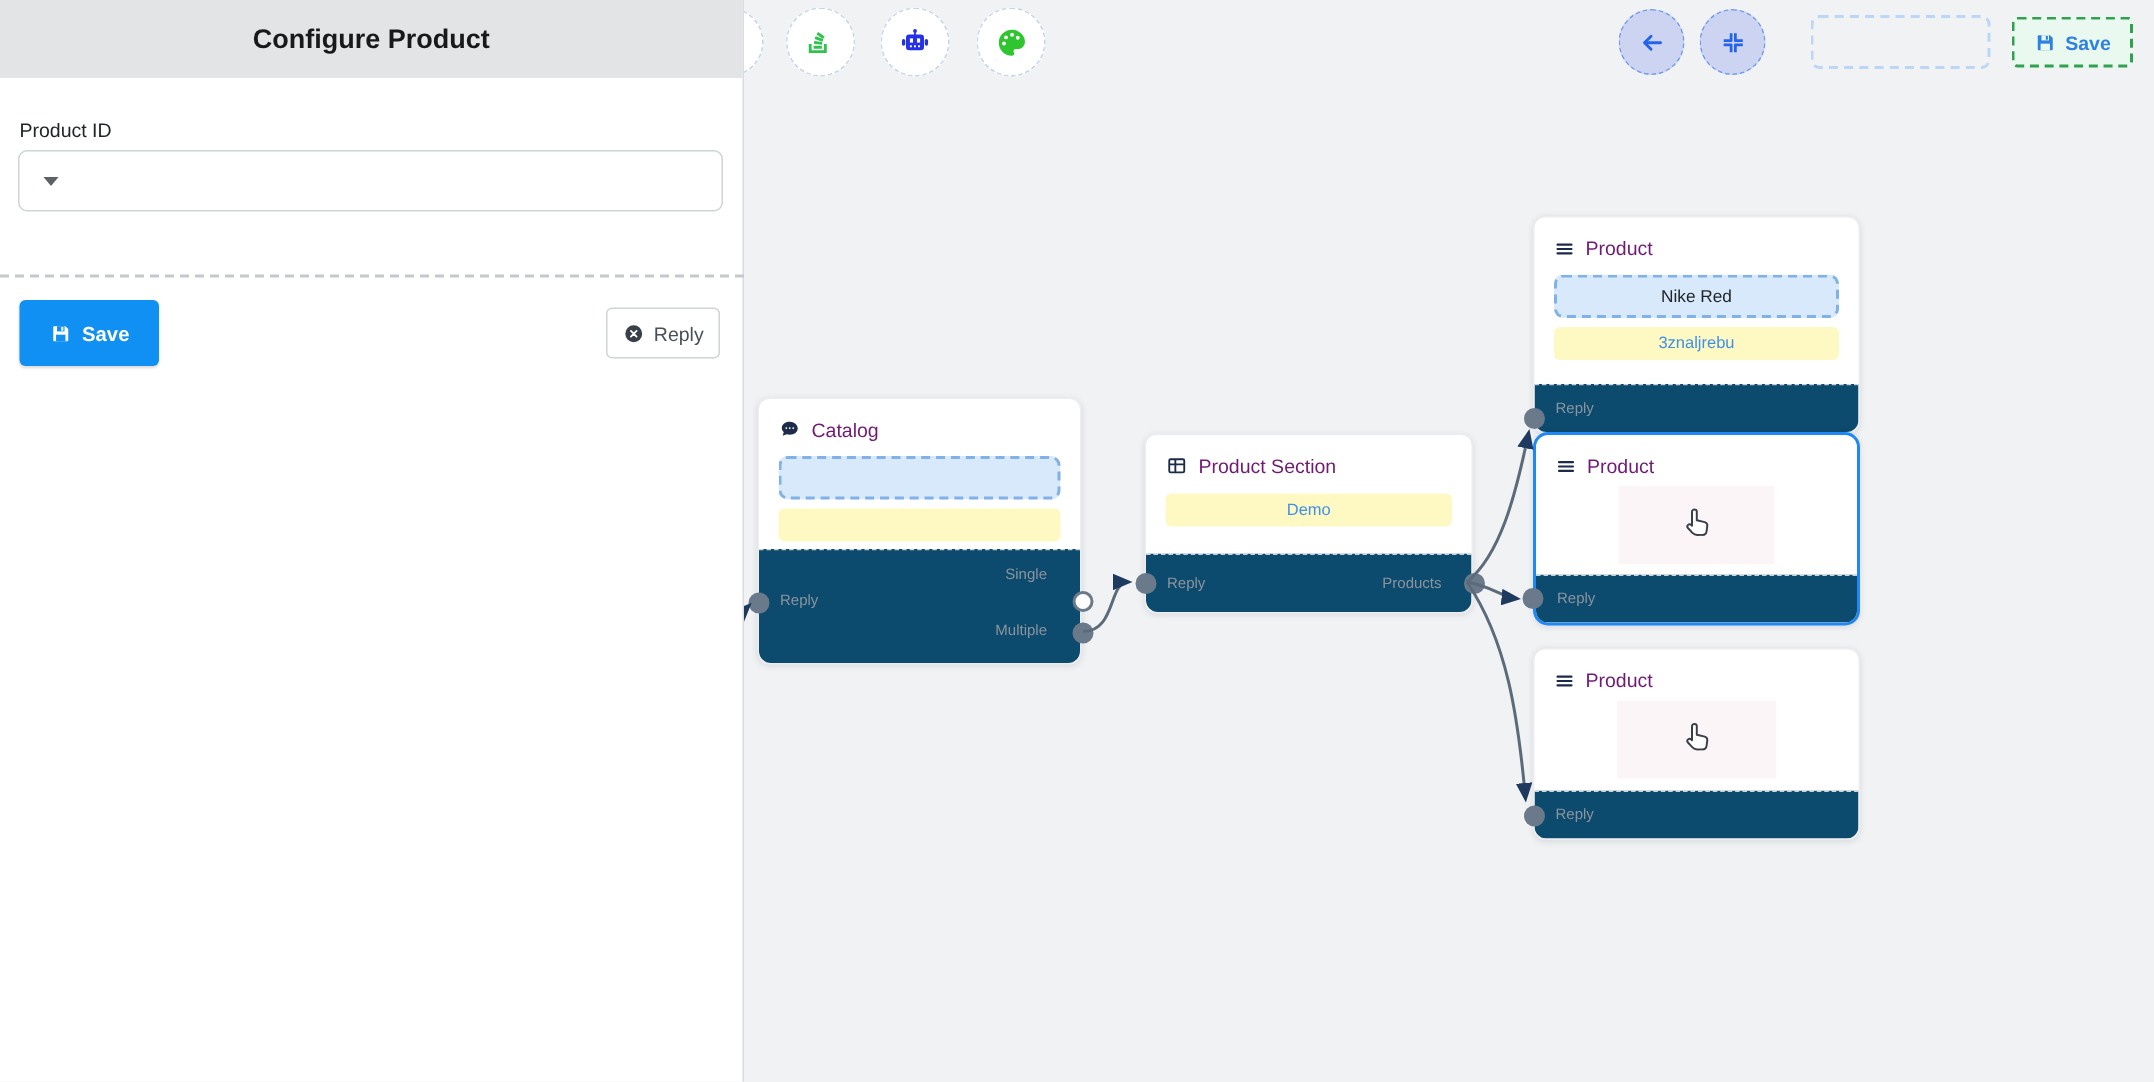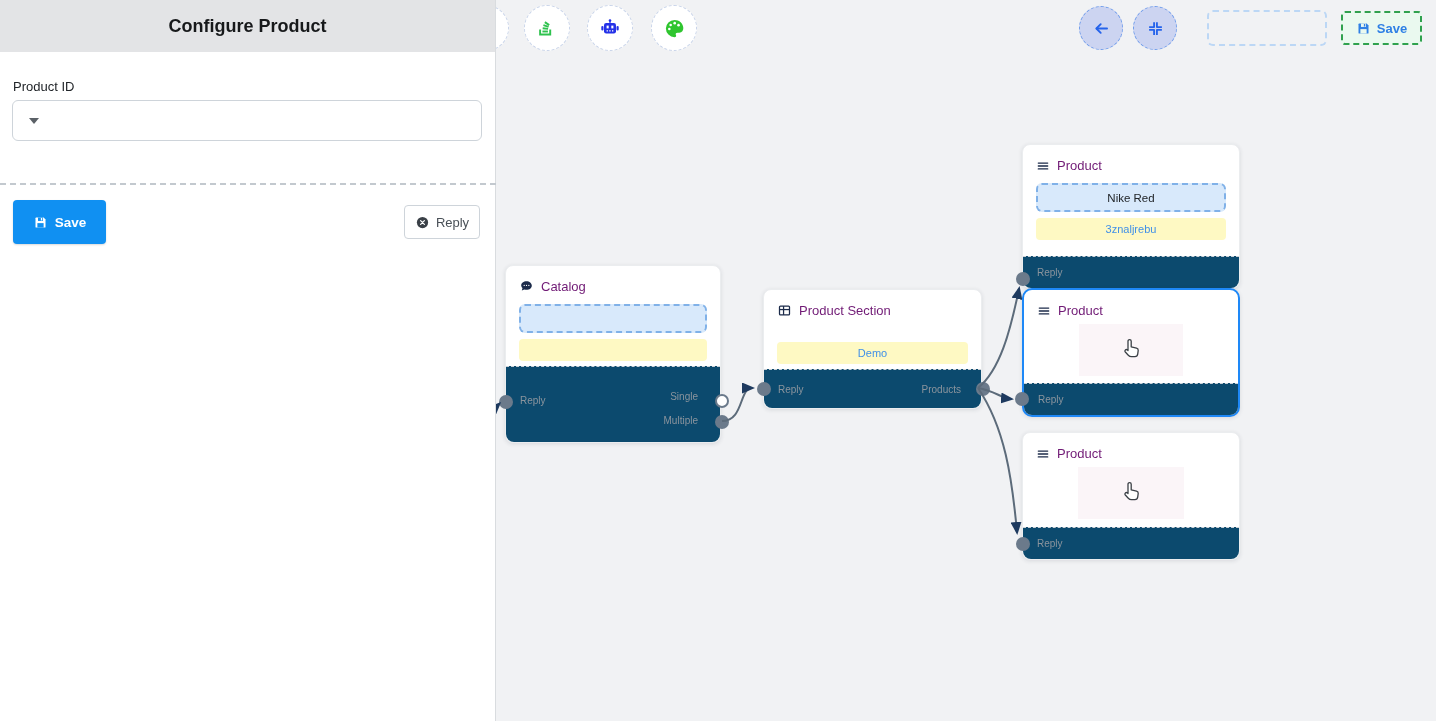--- a/index.html
+++ b/index.html
@@ -195,41 +195,41 @@
               <circle cx="15.7" cy="10.2" r="1" fill="#fff"></circle>
             </svg>
         </span>
         <span>Catalog</span>
       </div>
       <div class="rect-blue-dashed"></div>
       <div class="rect-gray"></div>
     </div>
     <div class="node-footer" style="height:76px">
       <div style="position:absolute; left:14px; top:28px;" class="hlabel">Reply</div>
-      <div style="position:absolute; right:22px; top:24px;" class="hlabel">Single</div>
+      <div style="position:absolute; right:22px; top:11px;" class="hlabel">Single</div>
       <div style="position:absolute; right:22px; top:48px;" class="hlabel">Multiple</div>
     </div>
     <div class="handle" style="left:-7px; top:129px;"></div>
     <div class="handle hollow" style="left:209px; top:128px;"></div>
     <div class="handle" style="left:209px; top:149px;"></div>
   </div>
 
   <div class="node" style="left:267px; top:289px; width:219px; height:120px;">
     <div class="node-main">
       <div class="node-title">
         <span style="display:flex">
           <svg width="15" height="15" viewBox="0 0 24 24" fill="none" stroke="#1c2b4a" stroke-width="2">
               <rect x="4" y="5" width="16" height="14" rx="1.5"></rect>
               <path d="M4 10.5h16"></path>
               <path d="M10.5 5v14"></path>
             </svg>
         </span>
         <span>Product Section</span>
       </div>
-      <div class="rect-gray" style="margin-top:24px">Demo</div>
+      <div class="rect-gray" style="margin-top:11px">Demo</div>
     </div>
     <div class="node-footer" style="height:39px">
       <div style="position:absolute; left:14px; top:14px;" class="hlabel">Reply</div>
       <div style="position:absolute; right:20px; top:14px;margin-left:23px;" class="hlabel">Products</div>
     </div>
     <div class="handle" style="left:-7px; top:92px;"></div>
     <div class="handle" style="left:212px; top:92px;"></div>
   </div>
 
   <div class="node" style="left:526px; top:144px; width:218px; height:145px;">

